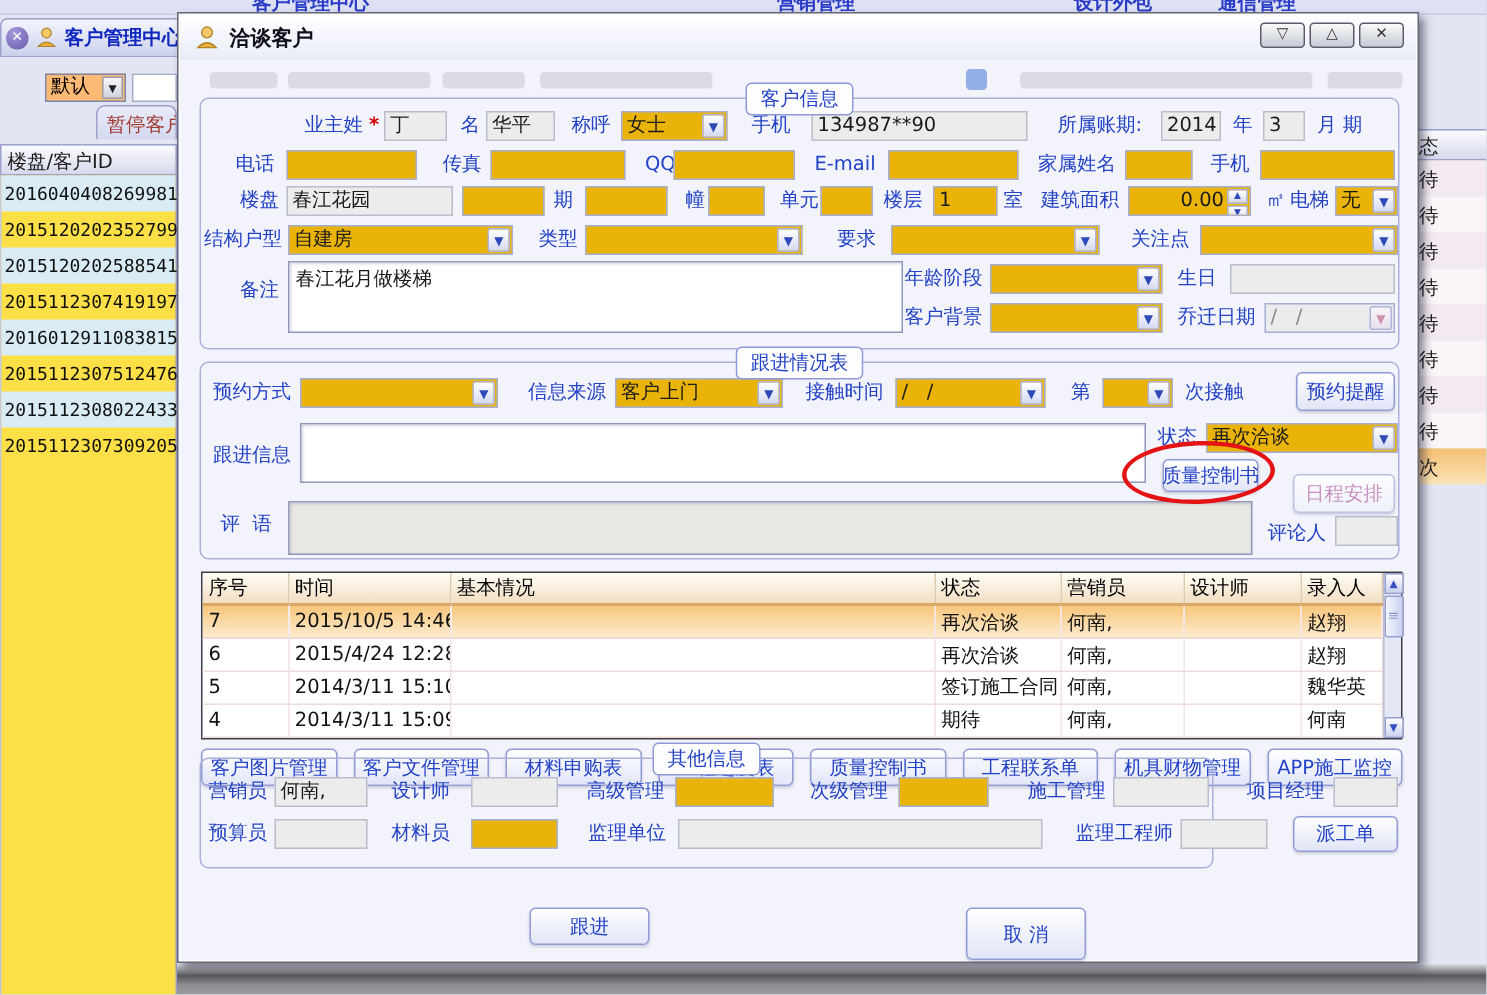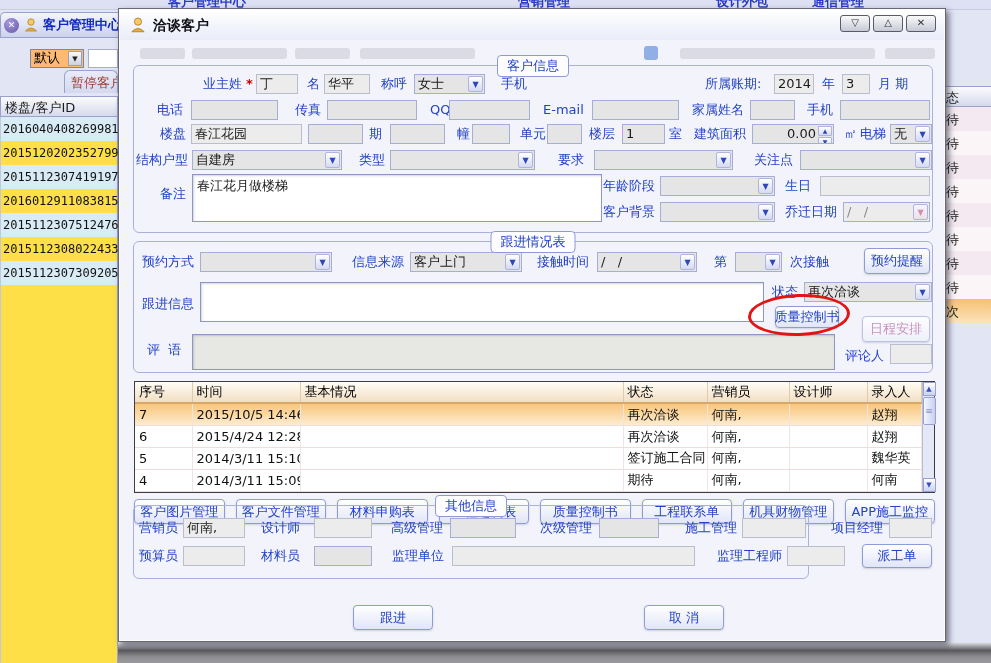--- a/index.html
+++ b/index.html
@@ -46,21 +46,21 @@
 .fade-strip { position:absolute; left:1px; top:32px; right:1px; height:24px; }
 .fblock { position:absolute; top:7px; height:11px; background:#b2b4c0; opacity:.38; border-radius:3px; }
 .fblock.blue { background:#6f9ade; opacity:.75; width:14px; height:14px; top:5px; }
 
 .grp { position:absolute; border:1px solid #a9b1dc; border-radius:6px; }
 .gtab { position:absolute; top:-11px; left:50%; transform:translateX(-50%); background:#fdfdff; border:1px solid #8c9ad8; border-radius:4px; padding:1px 9px; font-size:13px; color:#2342c6; white-space:nowrap; z-index:2; }
 
 .lbl { position:absolute; font-size:13px; color:#2342c6; line-height:20px; white-space:nowrap; }
 .tr { text-align:right; }
 .req { position:absolute; font-size:13px; color:#d00000; font-weight:bold; line-height:20px; }
-.fld { position:absolute; height:20px; background:#e5e5e5; border:1px solid #a6aed6; font-size:13px; line-height:18px; padding:0 3px; color:#1a1a1a; overflow:hidden; white-space:nowrap; }
+.fld { position:absolute; height:20px; background:#eab308; border:1px solid #a6aed6; font-size:13px; line-height:18px; padding:0 3px; color:#1a1a1a; overflow:hidden; white-space:nowrap; }
 .ro { background:#ececec; border-color:#b9bdcd; }
 .combo { padding-right:17px; }
 .cval { display:block; overflow:hidden; }
 .arr { position:absolute; right:1px; top:1px; bottom:1px; width:15px; background:linear-gradient(#ffffff,#d5daf2); border:1px solid #aeb4dc; border-radius:2px; font-size:8px; color:#2f48b8; text-align:center; line-height:16px; }
 .combo.dis { background:#ececec; color:#888; }
 .combo.dis .arr { color:#cf8fae; background:linear-gradient(#f8f4f8,#e9e1eb); }
 .spin { position:absolute; right:1px; top:1px; bottom:1px; width:14px; display:flex; flex-direction:column; gap:1px; }
 .spin span { flex:1; font-size:6px; line-height:8px; text-align:center; color:#2f48b8; background:linear-gradient(#fff,#d5daf2); border:1px solid #aeb4dc; border-radius:1px; }
 .ta { position:absolute; background:#fff; border:1px solid #8f97bc; box-shadow:inset 1px 1px 2px rgba(60,60,90,.22); font-size:13px; padding:2px 4px; color:#1a1a1a; }
 .ta.gray { background:#e7e7e3; }
@@ -108,20 +108,21 @@
       <span class="flat-arr">▼</span>
     </div>
     <div class="filter-extra"></div>
     <div class="bgtab active" style="left:2px;width:58px">数据客户</div>
     <div class="bgtab" style="left:64px;width:54px">暂停客户</div>
     <div class="list-header">楼盘/客户ID</div>
     <div class="id-list">
 
     <div class="id-row">2016040408269981</div>
         <div class="id-row">2015120202352799</div>
+        <div class="id-row">2015120202588541</div>
         <div class="id-row">2015112307419197</div>
         <div class="id-row">2016012911083815</div>
         <div class="id-row">2015112307512476</div>
         <div class="id-row">2015112308022433</div>
         <div class="id-row">2015112307309205</div>
       </div>
   </div>
 
   <div class="right-strip">
     <div class="status-header">状态</div>
@@ -172,20 +173,21 @@
       <span class="req" style="left:112px;top:8px">*</span>
       <div class="fld ro" style="left:122px;top:8px;width:42px">丁</div>
       <span class="lbl tr" style="left:168px;top:8px;width:18px">名</span>
       <div class="fld ro" style="left:190px;top:8px;width:46px">华平</div>
       <span class="lbl" style="left:247px;top:8px">称呼</span>
       <div class="fld combo" style="left:280px;top:8px;width:71px">
         <span class="cval">女士</span>
         <span class="arr">▼</span>
       </div>
       <span class="lbl" style="left:367px;top:8px">手机</span>
+      <div class="fld ro" style="left:407px;top:8px;width:144px">134987**90</div>
       <span class="lbl" style="left:571px;top:8px">所属账期:</span>
       <div class="fld ro" style="left:640px;top:8px;width:40px">2014</div>
       <span class="lbl" style="left:688px;top:8px">年</span>
       <div class="fld ro" style="left:708px;top:8px;width:28px">3</div>
       <span class="lbl" style="left:744px;top:8px">月&nbsp;期</span>
 
       <span class="lbl" style="left:23px;top:34px">电话</span>
       <div class="fld" style="left:57px;top:34px;width:87px"></div>
       <span class="lbl" style="left:161px;top:34px">传真</span>
       <div class="fld" style="left:193px;top:34px;width:90px"></div>
@@ -413,17 +415,17 @@
       <span class="lbl" style="left:127px;top:40px">材料员</span>
       <div class="fld" style="left:180px;top:40px;width:58px"></div>
       <span class="lbl" style="left:258px;top:40px">监理单位</span>
       <div class="fld ro" style="left:318px;top:40px;width:243px"></div>
       <span class="lbl" style="left:583px;top:40px">监理工程师</span>
       <div class="fld ro" style="left:653px;top:40px;width:58px"></div>
       <div class="btn abtn" style="left:728px;top:38px;width:70px;height:24px">派工单</div>
     </div>
 
     <div class="btn abtn" style="left:234px;top:596px;width:80px;height:25px;position:absolute">跟进</div>
-    <div class="btn abtn" style="left:525px;top:596px;width:80px;height:25px;position:absolute">取&nbsp;消</div>
+    <div class="btn abtn" style="left:525px;top:596px;width:80px;height:35px;position:absolute">取&nbsp;消</div>
   </div>
 
   <div class="red-ellipse"></div>
 </div>
 
 </body></html>

